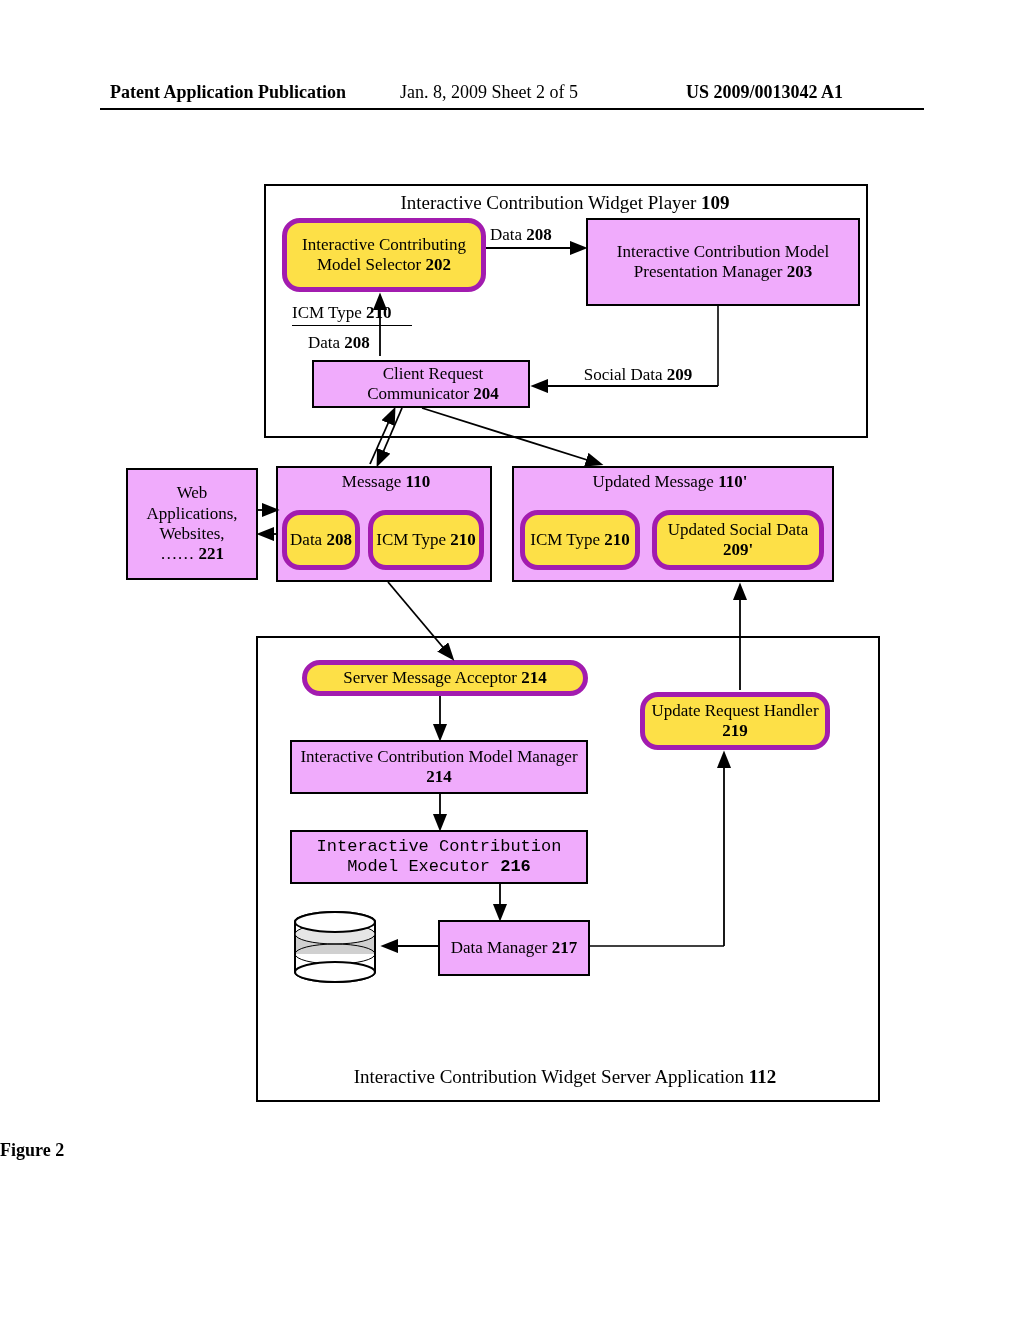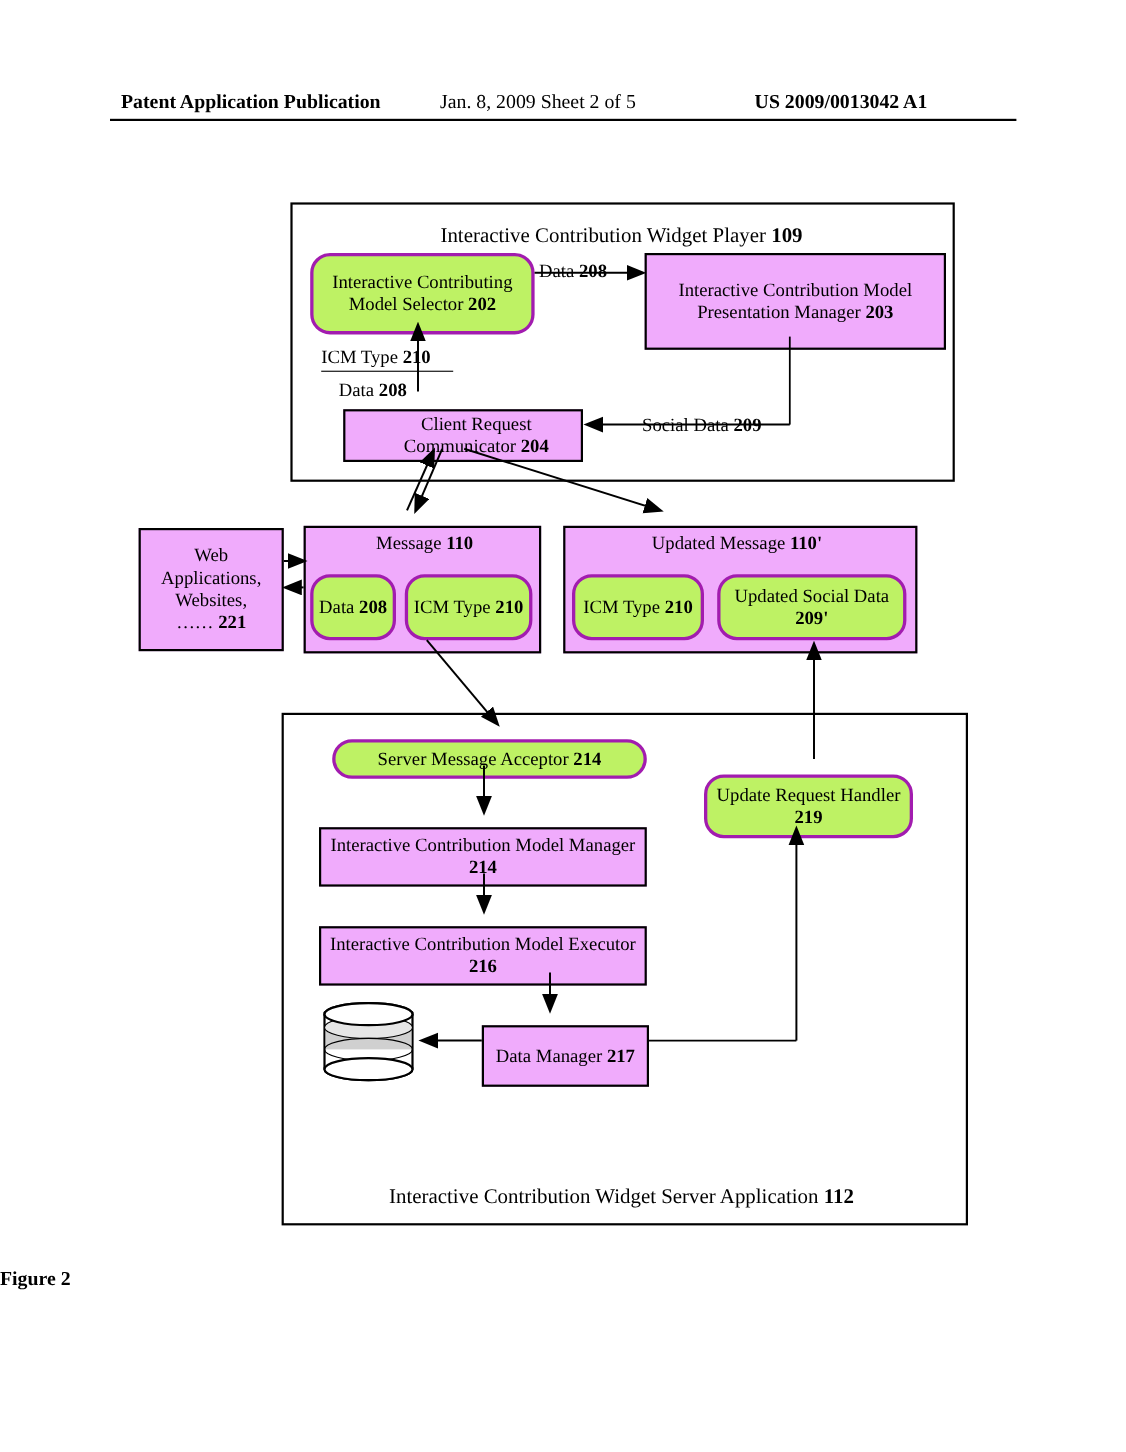--- a/index.html
+++ b/index.html
@@ -23,29 +23,29 @@
     left: 0;
     width: 1024px;
     font-size: 18px;
     display: flex;
   }
   .header span { white-space: nowrap; }
   .header .h-pub { position:absolute; left:110px; font-weight:bold; }
   .header .h-date { position:absolute; left:400px; }
   .header .h-pubno { position:absolute; left:686px; font-weight:bold; }
   .hr { position:absolute; top:108px; left:100px; width:824px; border-top:2px solid #000;}
-  .abs { position: absolute; margin-top: 12px; }
+  .abs { position: absolute; }
   .label { font-size: 17px; text-align:center; line-height:1.15; }
   .bold { font-weight: bold; }
   .box-player {
     position:absolute; left:264px; top:184px; width:604px; height:254px;
     border:2px solid #000; background:#fff;
   }
   .rrect {
-    border:3px solid #a21caf; border-radius:18px; background:#bef264;
+    border:5px solid #a21caf; border-radius:18px; background:#fde047;
     display:flex; align-items:center; justify-content:center; text-align:center;
   }
   .rect {
     border:2px solid #000; background:#f0abfc;
     display:flex; align-items:center; justify-content:center; text-align:center;
   }
   .rrect span, .rect span { font-size:17px; line-height:1.2; }
   .figcap { font-size:18px; font-weight:bold; text-align:left; }
   svg.arrows { position:absolute; left:0; top:0; pointer-events:none; }
   .db-cyl {
@@ -133,21 +133,21 @@
   </div>
 
   <div class="abs rrect" style="left:640px; top:692px; width:190px; height:58px;">
     <span><span>Update Request Handler </span><span class="bold">219</span></span>
   </div>
 
   <div class="abs rect" style="left:290px; top:740px; width:298px; height:54px;">
     <span><span>Interactive Contribution Model Manager </span><span class="bold">214</span></span>
   </div>
 
-  <div class="abs rect" style="left:290px; top:830px; width:298px; height:54px;">
+  <div class="abs rect" style="left:290px; top:830px; width:298px; height:54px;font-family:Liberation Mono, monospace;">
     <span><span>Interactive Contribution Model Executor </span><span class="bold">216</span></span>
   </div>
 
   <div class="abs rect" style="left:438px; top:920px; width:152px; height:56px;">
     <span><span>Data Manager </span><span class="bold">217</span></span>
   </div>
 
   <div class="db-cyl" style="left:290px; top:910px;">
     <svg width="90" height="76">
       <ellipse cx="45" cy="12" rx="40" ry="10" fill="#fff" stroke="#000" stroke-width="2"></ellipse>

